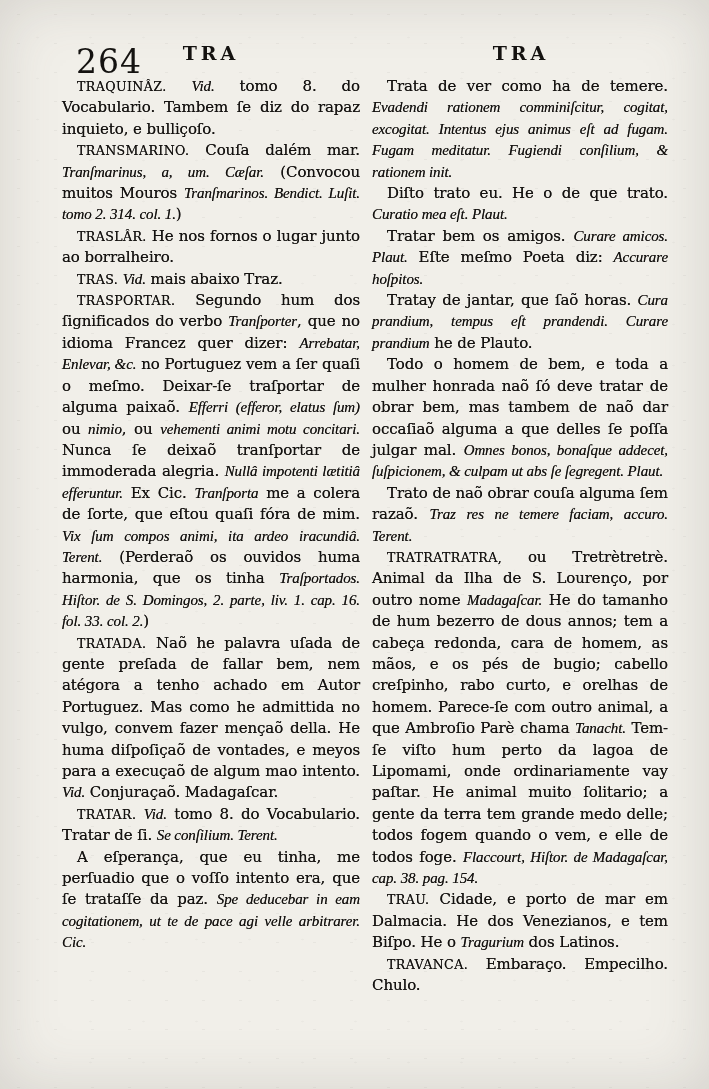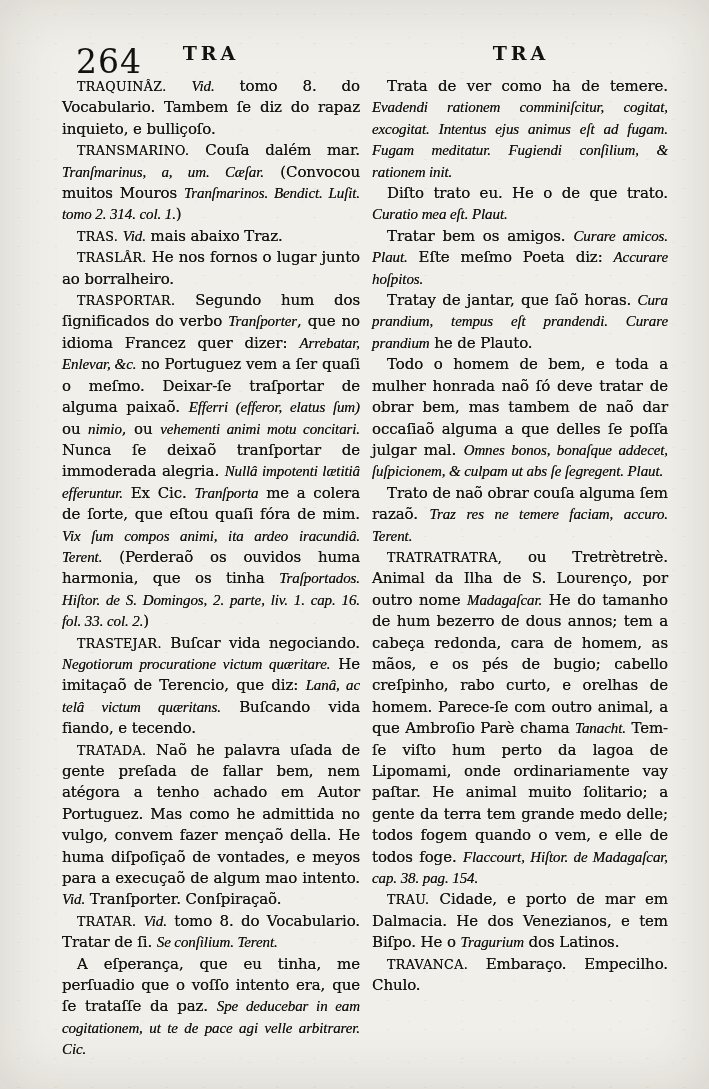--- a/index.html
+++ b/index.html
@@ -70,25 +70,24 @@
 
   <div class="header-row">
     <span class="page-number">264</span>
     <span class="running-head left">TRA</span>
     <span class="running-head right">TRA</span>
   </div>
 
   <div class="col left">
       <p class="para"><span class="sc">TRAQUINÂZ.</span><span> </span><span class="it">Vid.</span><span> tomo 8. do Vocabulario. Tambem ſe diz do rapaz inquieto, e bulliçoſo.</span></p>
       <p class="para"><span class="sc">TRANSMARINO.</span><span> Couſa dalém mar. </span><span class="it">Tranſmarinus, a, um. Cæſar.</span><span> (Convocou muitos Mouros </span><span class="it">Tranſmarinos. Bendict. Luſit. tomo 2. 314. col. 1.</span><span>)</span></p>
+      <p class="para"><span class="sc">TRASLÂR.</span><span> He nos fornos o lugar junto ao borralheiro.</span></p>
       <p class="para"><span class="sc">TRAS.</span><span> </span><span class="it">Vid.</span><span> mais abaixo Traz.</span></p>
-      <p class="para"><span class="sc">TRASLÂR.</span><span> He nos fornos o lugar junto ao borralheiro.</span></p>
       <p class="para"><span class="sc">TRASPORTAR.</span><span> Segundo hum dos ſignificados do verbo </span><span class="it">Tranſporter</span><span>, que no idioma Francez quer dizer: </span><span class="it">Arrebatar, Enlevar, &amp;c.</span><span> no Portuguez vem a ſer quaſi o meſmo. Deixar-ſe traſportar de alguma paixaõ. </span><span class="it">Efferri (efferor, elatus ſum)</span><span> ou </span><span class="it">nimio</span><span>, ou </span><span class="it">vehementi animi motu concitari.</span><span> Nunca ſe deixaõ tranſportar de immoderada alegria. </span><span class="it">Nullâ impotenti lætitiâ efferuntur.</span><span> Ex Cic. </span><span class="it">Tranſporta</span><span> me a colera de ſorte, que eſtou quaſi fóra de mim. </span><span class="it">Vix ſum compos animi, ita ardeo iracundiâ. Terent.</span><span> (Perderaõ os ouvidos huma harmonia, que os tinha </span><span class="it">Traſportados. Hiſtor. de S. Domingos, 2. parte, liv. 1. cap. 16. fol. 33. col. 2.</span><span>)</span></p>
-      <p class="para"><span class="sc">TRASTEJAR.</span><span> Buſcar vida negociando. </span><span class="it">Negotiorum procuratione victum quæritare.</span><span> He imitaçaõ de Terencio, que diz: </span><span class="it">Lanâ, ac telâ victum quæritans.</span><span> Buſcando vida fiando, e tecendo.</span></p>
-      <p class="para"><span class="sc">TRATADA.</span><span> Naõ he palavra uſada de gente preſada de fallar bem, nem atégora a tenho achado em Autor Portuguez. Mas como he admittida no vulgo, convem fazer mençaõ della. He huma diſpoſiçaõ de vontades, e meyos para a execuçaõ de algum mao intento. </span><span class="it">Vid.</span><span> Tranſporter. Conſpiraçaõ.</span></p>
+      <p class="para"><span class="sc">TRATADA.</span><span> Naõ he palavra uſada de gente preſada de fallar bem, nem atégora a tenho achado em Autor Portuguez. Mas como he admittida no vulgo, convem fazer mençaõ della. He huma diſpoſiçaõ de vontades, e meyos para a execuçaõ de algum mao intento. </span><span class="it">Vid.</span><span> Conjuraçaõ. Madagaſcar.</span></p>
       <p class="para"><span class="sc">TRATAR.</span><span> </span><span class="it">Vid.</span><span> tomo 8. do Vocabulario. Tratar de ſi. </span><span class="it">Se conſilium. Terent.</span></p>
       <p class="para"><span>A eſperança, que eu tinha, me perſuadio que o voſſo intento era, que ſe trataſſe da paz. </span><span class="it">Spe deducebar in eam cogitationem, ut te de pace agi velle arbitrarer. Cic.</span></p>
     </div>
 
   <div class="col right">
   <p class="para"><span>Trata de ver como ha de temere. </span><span class="it">Evadendi rationem comminiſcitur, cogitat, excogitat. Intentus ejus animus eſt ad fugam. Fugam meditatur. Fugiendi conſilium, &amp; rationem init.</span></p>
       <p class="para"><span>Diſto trato eu. He o de que trato. </span><span class="it">Curatio mea eſt. Plaut.</span></p>
       <p class="para"><span>Tratar bem os amigos. </span><span class="it">Curare amicos. Plaut.</span><span> Eſte meſmo Poeta diz: </span><span class="it">Accurare hoſpitos.</span></p>
       <p class="para"><span>Tratay de jantar, que ſaõ horas. </span><span class="it">Cura prandium, tempus eſt prandendi. Curare prandium</span><span> he de Plauto.</span></p>
       <p class="para"><span>Todo o homem de bem, e toda a mulher honrada naõ ſó deve tratar de obrar bem, mas tambem de naõ dar occaſiaõ alguma a que delles ſe poſſa julgar mal. </span><span class="it">Omnes bonos, bonaſque addecet, ſuſpicionem, &amp; culpam ut abs ſe ſegregent. Plaut.</span></p>

